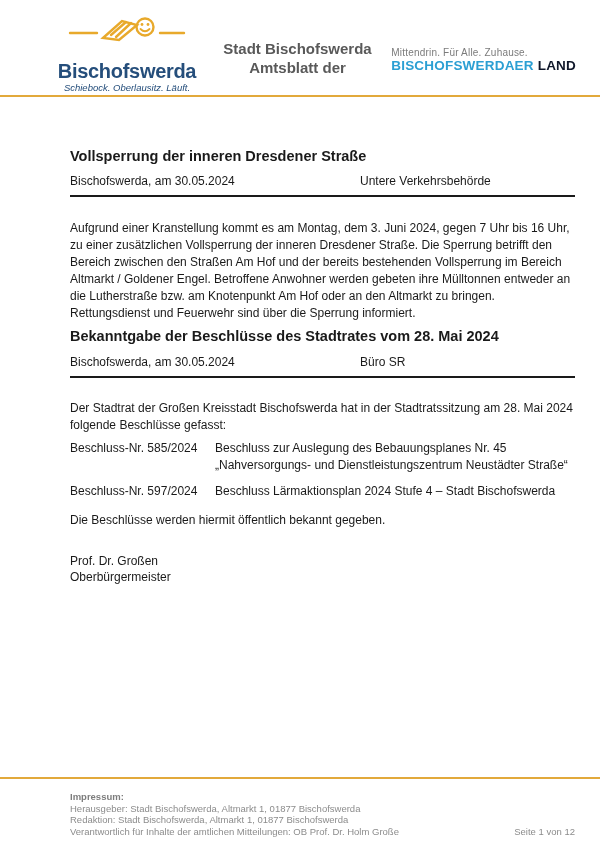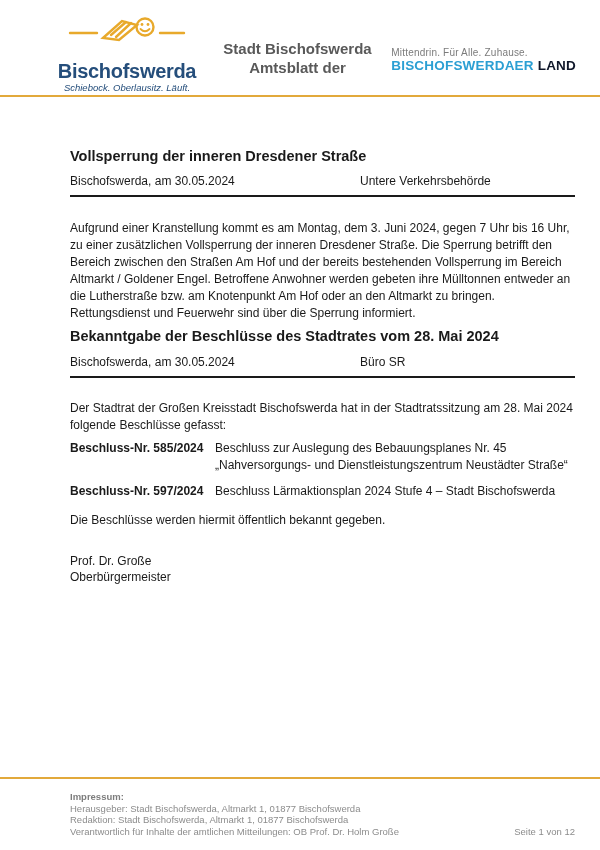--- a/index.html
+++ b/index.html
@@ -31,21 +31,21 @@
 
   .issue-line { top:106px; font-size:12px; font-weight:bold; }
 
   .article-title { font-size:14.5px; font-weight:bold; }
   .meta-row { font-size:12px; position:absolute; left:0; width:505px; }
   .meta-right { position:absolute; left:290px; top:0; }
   .black-rule { position:absolute; left:0; width:505px; height:2px; background:#1a1a1a; }
 
   .body-text { font-size:12px; line-height:17px; }
   .res-row { position:absolute; left:0; width:505px; font-size:12px; line-height:17px; }
-  .res-num { position:absolute; left:0; top:0; font-weight:bold; white-space:nowrap; }
+  .res-num { position:absolute; left:0; top:0; font-weight:normal; white-space:nowrap; }
   .res-text { position:absolute; left:145px; top:0; width:360px; }
 
   .signature { font-size:12px; line-height:16px; }
 
   
   .footer-rule { position:absolute; top:777px; left:0; width:600px; height:2px; background:#e2a93b; }
   .footer { position:absolute; left:70px; top:791px; width:505px; font-size:9.5px; line-height:11.5px; color:#8c8c8c; }
   .footer-impressum { font-weight:bold; color:#7d7d7d; }
   .page-indicator { position:absolute; right:0; bottom:0; font-size:9.5px; color:#8c8c8c; }
   .footer-block { position:relative; height:46px; }
@@ -116,21 +116,21 @@
   <div class="res-row" style="left:70px; top:483px;">
     <span class="res-num">Beschluss-Nr. 597/2024</span>
     <span class="res-text">
       <span style="display:block">Beschluss Lärmaktionsplan 2024 Stufe 4 – Stadt Bischofswerda</span>
     </span>
   </div>
 
   <div class="abs body-text" style="left:70px; top:512px;">Die Beschlüsse werden hiermit öffentlich bekannt gegeben.</div>
 
   <div class="abs signature" style="left:70px; top:553px;">
-    <div>Prof. Dr. Große</div>
+    <div>Prof. Dr. Großen</div>
     <div>Oberbürgermeister</div>
   </div>
 
   <div class="footer-rule"></div>
   <div class="footer">
     <div class="footer-block">
       <div class="footer-impressum">Impressum:</div>
       <div>Herausgeber: Stadt Bischofswerda, Altmarkt 1, 01877 Bischofswerda</div>
       <div>Redaktion: Stadt Bischofswerda, Altmarkt 1, 01877 Bischofswerda</div>
       <div>Verantwortlich für Inhalte der amtlichen Mitteilungen: OB Prof. Dr. Holm Große</div>

